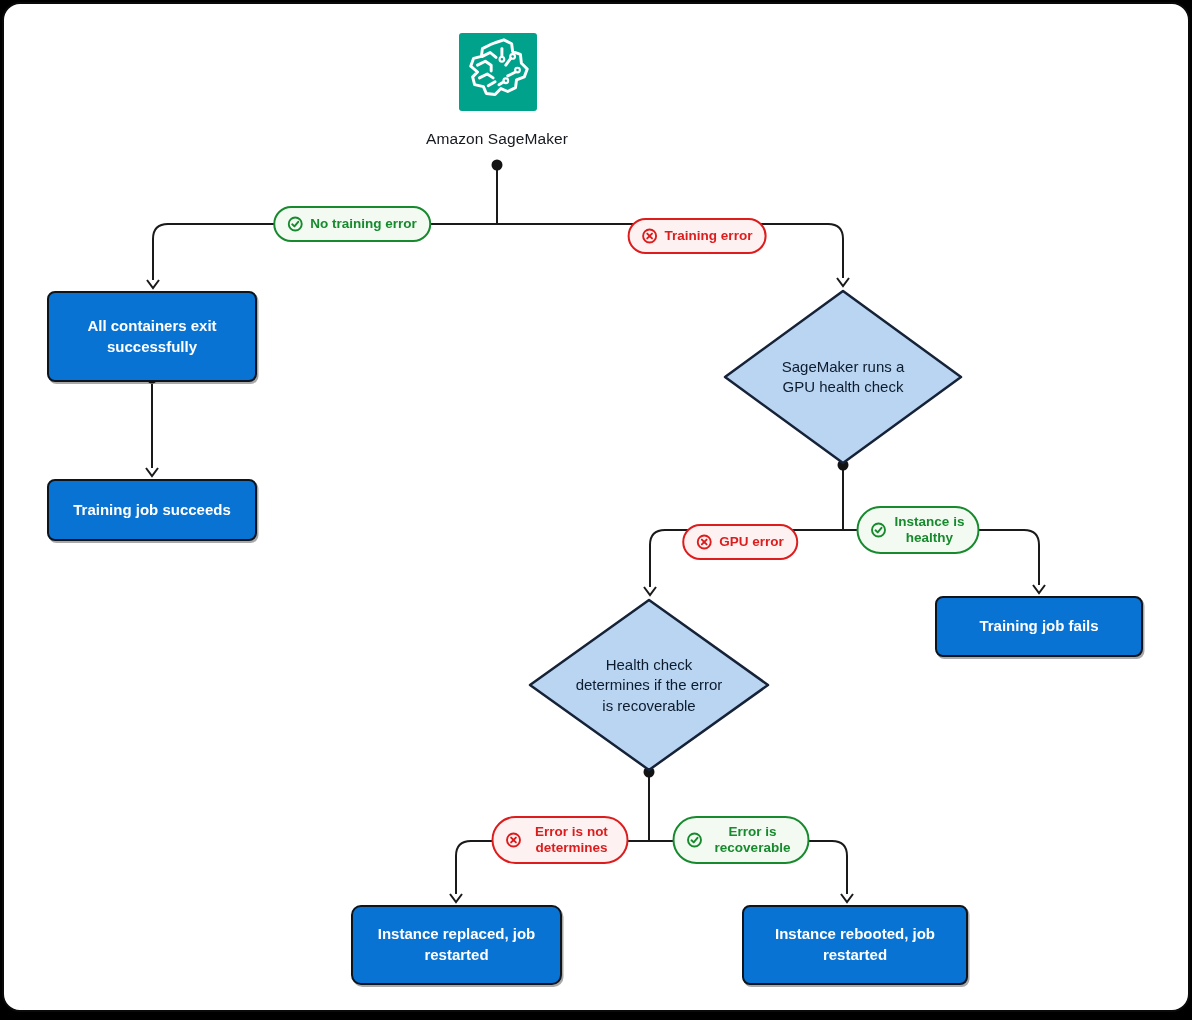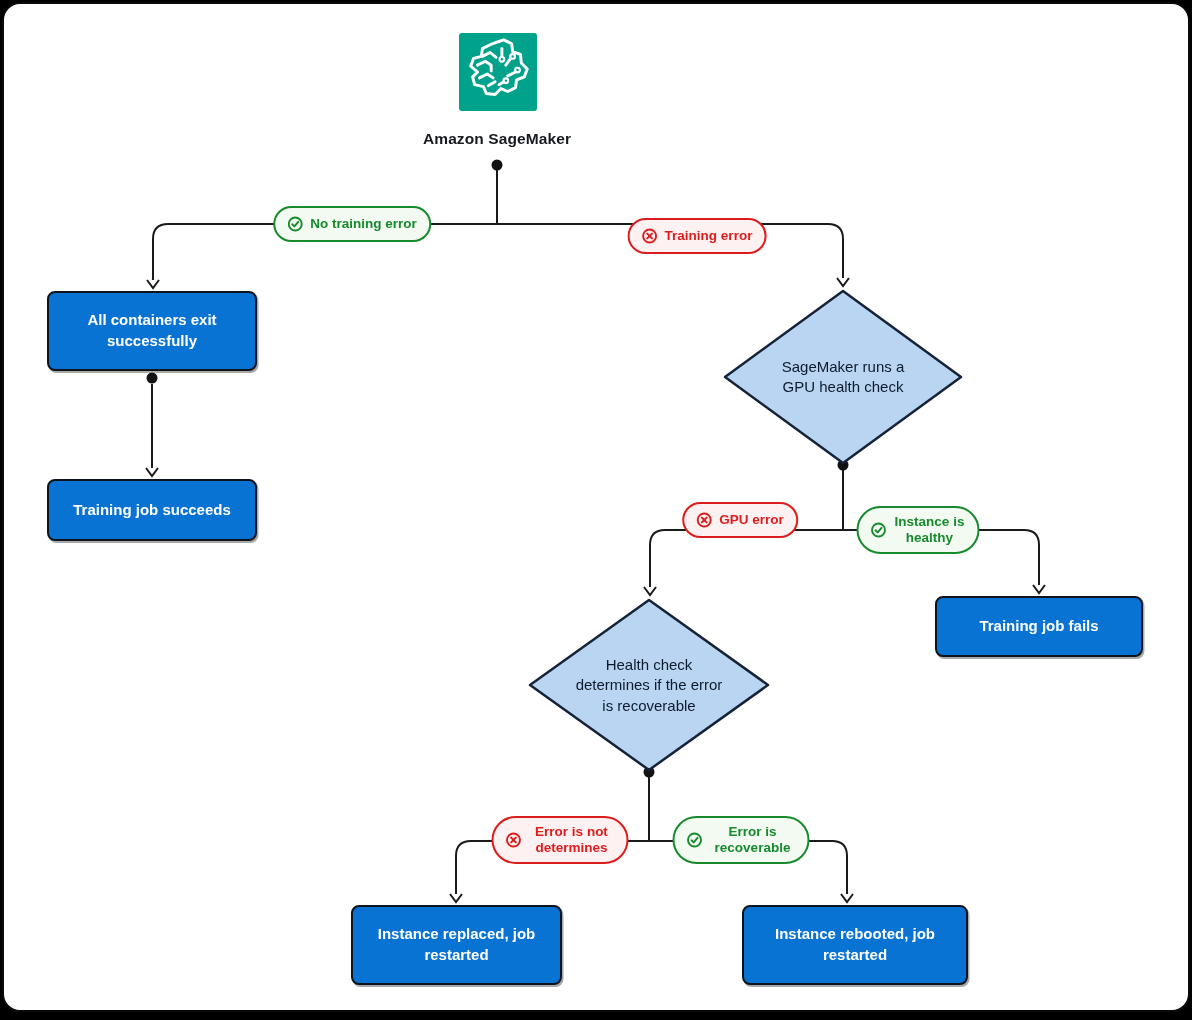--- a/index.html
+++ b/index.html
@@ -10,21 +10,21 @@
   }
   .card{
     position:absolute;left:2px;right:2px;top:2px;bottom:8px;
     background:#ffffff;border:2px solid #0a0a0a;border-radius:18px;
   }
   .layer{position:absolute;left:0;top:0;width:1192px;height:1020px;}
   svg.wires{position:absolute;left:0;top:0;z-index:1;}
   .node,.pill,.diamond,.title,.appicon{position:absolute;z-index:2;box-sizing:border-box;}
   .title{
     transform:translate(-50%,-50%);
-    font-size:15.5px;font-weight:700;color:#16191f;white-space:nowrap;letter-spacing:.1px;text-align:right;
+    font-size:15.5px;font-weight:400;color:#16191f;white-space:nowrap;letter-spacing:.1px;text-align:right;
   }
   .appicon{width:78px;height:78px;}
   .process{
     background:#0973D4;border:2.5px solid #0d141c;border-radius:8px;
     display:flex;align-items:center;justify-content:center;text-align:center;
     color:#fff;font-size:15px;font-weight:700;line-height:1.38;
     box-shadow:1.5px 2px 0 rgba(10,10,10,.35);
   }
   .process .lbl{display:block;}
   .diamond{z-index:2;}
@@ -109,33 +109,33 @@
         <circle cx="44" cy="27" r="2.4"></circle>
         <circle cx="55" cy="24" r="2.4"></circle>
         <circle cx="60" cy="38" r="2.4"></circle>
         <circle cx="48" cy="49" r="2.4"></circle>
       </g>
     </svg>
   </div>
 
   <div class="title" style="left:497px;top:139px;">Amazon SageMaker</div>
 
-  <div class="node process" style="left:47px;top:291px;width:210px;height:80px;">
+  <div class="node process" style="left:47px;top:291px;width:210px;height:91px;">
     <span class="lbl" style="width:180px;">All containers exit successfully</span>
   </div>
 
   <div class="node process" style="left:47px;top:479px;width:210px;height:62px;">
     <span class="lbl">Training job succeeds</span>
   </div>
 
   <div class="node process" style="left:935px;top:596px;width:208px;height:61px;">
     <span class="lbl">Training job fails</span>
   </div>
 
-  <div class="node process" style="left:351px;top:905px;width:211px;height:80px;">
+  <div class="node process" style="left:351px;top:905px;width:211px;height:80px;border-radius:10px;">
     <span class="lbl" style="width:185px;">Instance replaced, job restarted</span>
   </div>
 
   <div class="node process" style="left:742px;top:905px;width:226px;height:80px;">
     <span class="lbl" style="width:185px;">Instance rebooted, job restarted</span>
   </div>
 
   <div class="diamond" style="left:722px;top:289px;width:242px;height:176px;">
     <svg width="242" height="176" viewBox="0 0 242 176">
       <polygon points="121,2 239,88 121,174 3,88" fill="#BAD5F1" stroke="#152238" stroke-width="2.5" stroke-linejoin="round"></polygon>
@@ -163,21 +163,21 @@
   <div class="pill error one" style="left:697px;top:208px;margin-top:28px;">
     <span class="picon">
       <svg width="16" height="16" viewBox="0 0 16 16">
         <circle cx="8" cy="8" r="6.5" stroke="#DD1D1D" stroke-width="1.9" fill="none"></circle>
         <path d="M5.6 5.6 L10.4 10.4 M10.4 5.6 L5.6 10.4" stroke="#DD1D1D" stroke-width="1.9" fill="none" stroke-linecap="round"></path>
       </svg>
     </span>
     <span class="ptext">Training error</span>
   </div>
 
-  <div class="pill error one" style="left:740px;top:520px;">
+  <div class="pill error one" style="left:740px;top:542px;">
     <span class="picon">
       <svg width="16" height="16" viewBox="0 0 16 16">
         <circle cx="8" cy="8" r="6.5" stroke="#DD1D1D" stroke-width="1.9" fill="none"></circle>
         <path d="M5.6 5.6 L10.4 10.4 M10.4 5.6 L5.6 10.4" stroke="#DD1D1D" stroke-width="1.9" fill="none" stroke-linecap="round"></path>
       </svg>
     </span>
     <span class="ptext">GPU error</span>
   </div>
 
   <div class="pill success two" style="left:918px;top:530px;">

